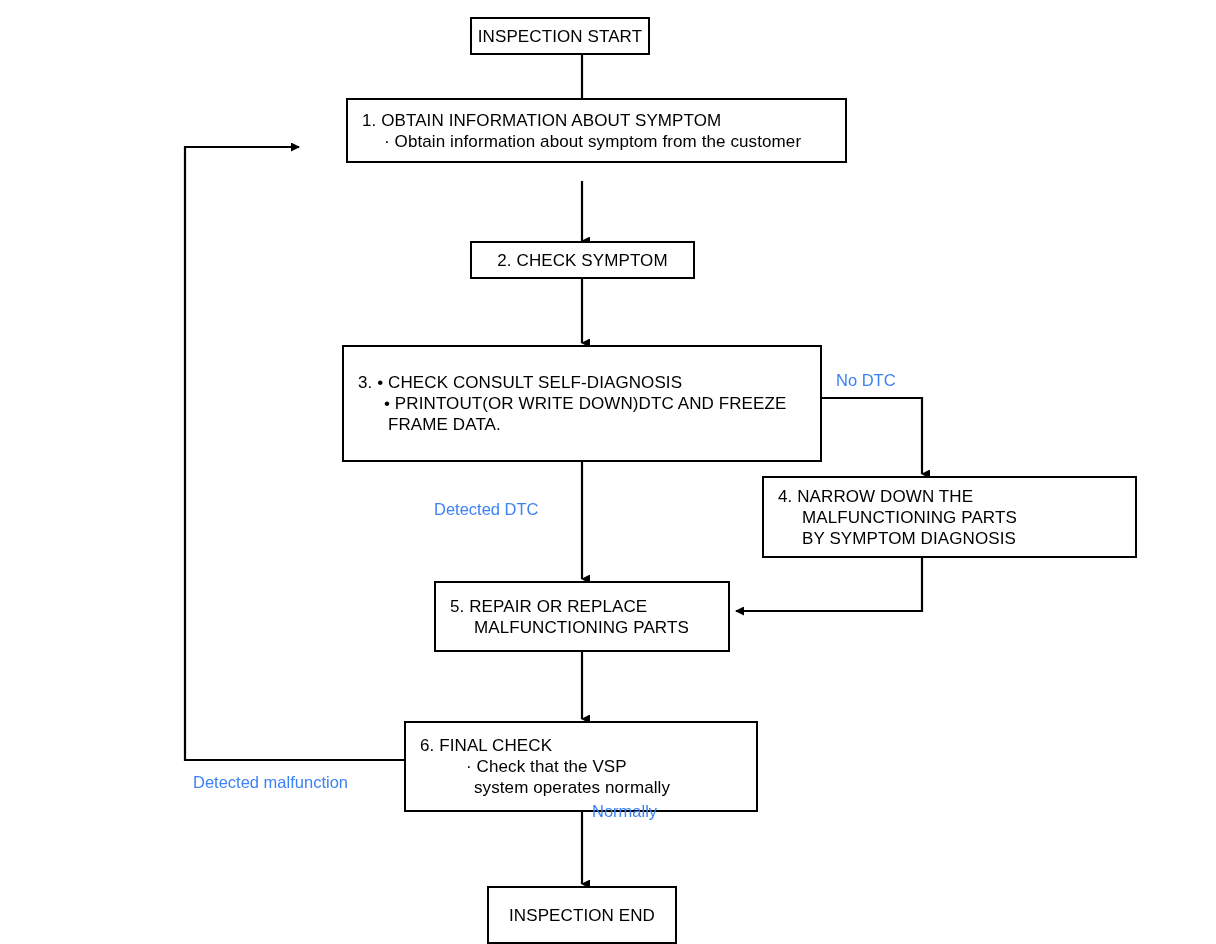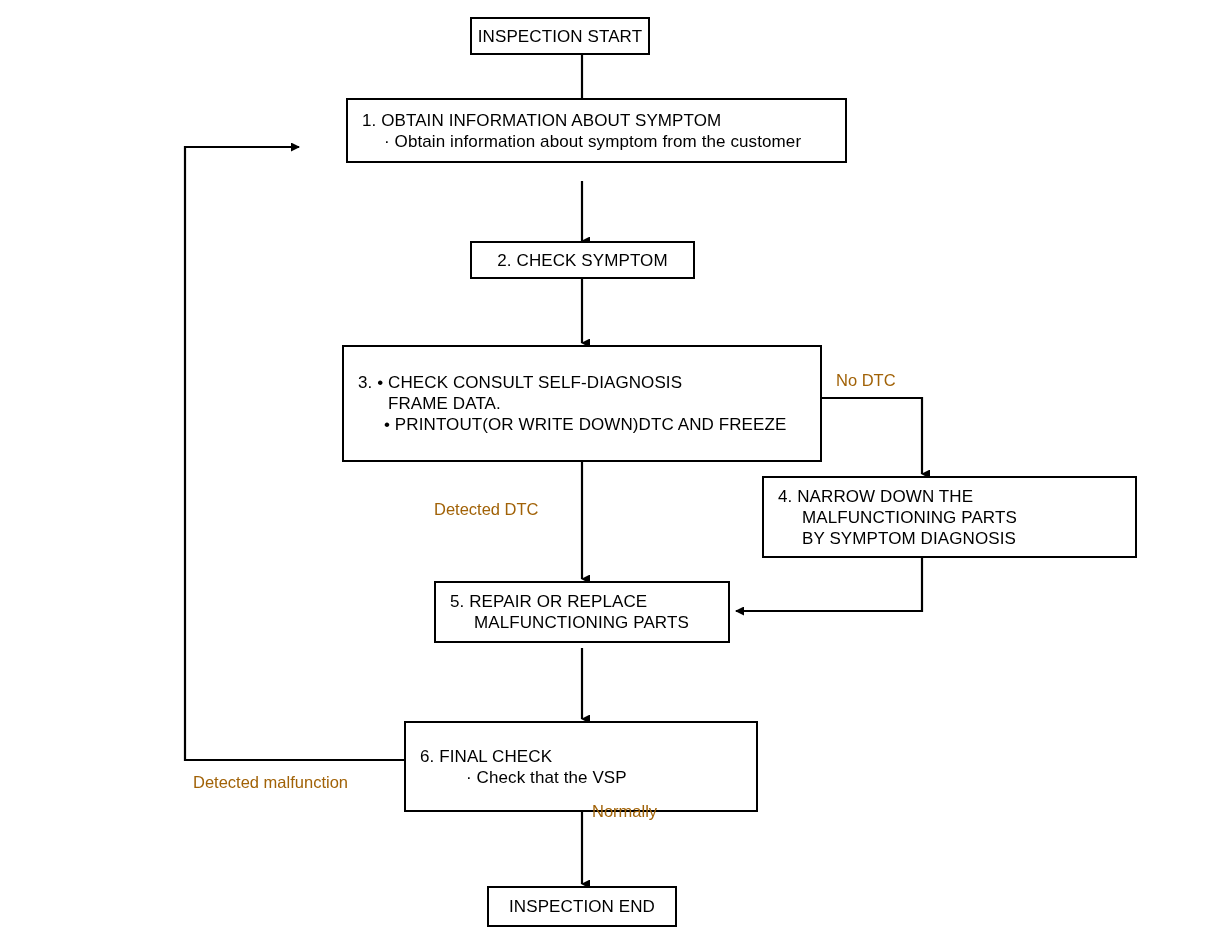--- a/index.html
+++ b/index.html
@@ -49,21 +49,21 @@
   .node .pad {
     padding: 0 14px;
     width: 100%;
     box-sizing: border-box;
   }
   .edge-label {
     position: absolute;
     font-size: 16.5px;
     line-height: 19px;
     white-space: nowrap;
-    color: #a16207;
+    color: #3b82f6;
   }
   .hang {
     display: block;
   }
   .indent1 { padding-left: 22px; }
   .indent3 { padding-left: 36px; }
   .indent4 { padding-left: 26px; }
   .indent5 { padding-left: 30px; }
   .indent6 { padding-left: 24px; }
   .indent7 { padding-left: 46px; }
@@ -120,48 +120,49 @@
     </div>
   </div>
 
   <div class="node center" style="left:470px; top:241px; width:225px; height:38px;">
     <span class="line-txt">2. CHECK SYMPTOM</span>
   </div>
 
   <div class="node" style="left:342px; top:345px; width:480px; height:117px;">
     <div class="pad">
       <span class="line-txt hang">3. • CHECK CONSULT SELF-DIAGNOSIS</span>
+      <span class="line-txt hang indent4">• PRINTOUT(OR WRITE DOWN)DTC AND FREEZE</span>
       <span class="line-txt hang indent5">FRAME DATA.</span>
-      <span class="line-txt hang indent4">• PRINTOUT(OR WRITE DOWN)DTC AND FREEZE</span>
     </div>
   </div>
 
   <div class="node" style="left:762px; top:476px; width:375px; height:82px;">
     <div class="pad">
       <span class="line-txt hang">4. NARROW DOWN THE</span>
       <span class="line-txt hang indent6">MALFUNCTIONING PARTS</span>
       <span class="line-txt hang indent6">BY SYMPTOM DIAGNOSIS</span>
     </div>
   </div>
 
-  <div class="node" style="left:434px; top:581px; width:296px; height:62px;">
+  <div class="node" style="left:434px; top:581px; width:296px; height:71px;">
     <div class="pad">
       <span class="line-txt hang">5. REPAIR OR REPLACE</span>
       <span class="line-txt hang indent6">MALFUNCTIONING PARTS</span>
     </div>
   </div>
 
   <div class="node" style="left:404px; top:721px; width:354px; height:91px;">
     <div class="pad">
       <span class="line-txt hang">6. FINAL CHECK</span>
       <span class="line-txt hang indent7">· Check that the VSP</span>
+      <span class="line-txt hang indent8">system operates normally</span>
     </div>
   </div>
 
-  <div class="node center" style="left:487px; top:886px; width:190px; height:41px;">
+  <div class="node center" style="left:487px; top:886px; width:190px; height:58px;">
     <span class="line-txt">INSPECTION END</span>
   </div>
 
   <div class="edge-label" style="left:836px; top:371px;">No DTC</div>
 
   <div class="edge-label" style="left:434px; top:500px;">Detected DTC</div>
 
   <div class="edge-label" style="left:193px; top:773px;">Detected malfunction</div>
 
   <div class="edge-label" style="left:592px; top:802px;">Normally</div>

